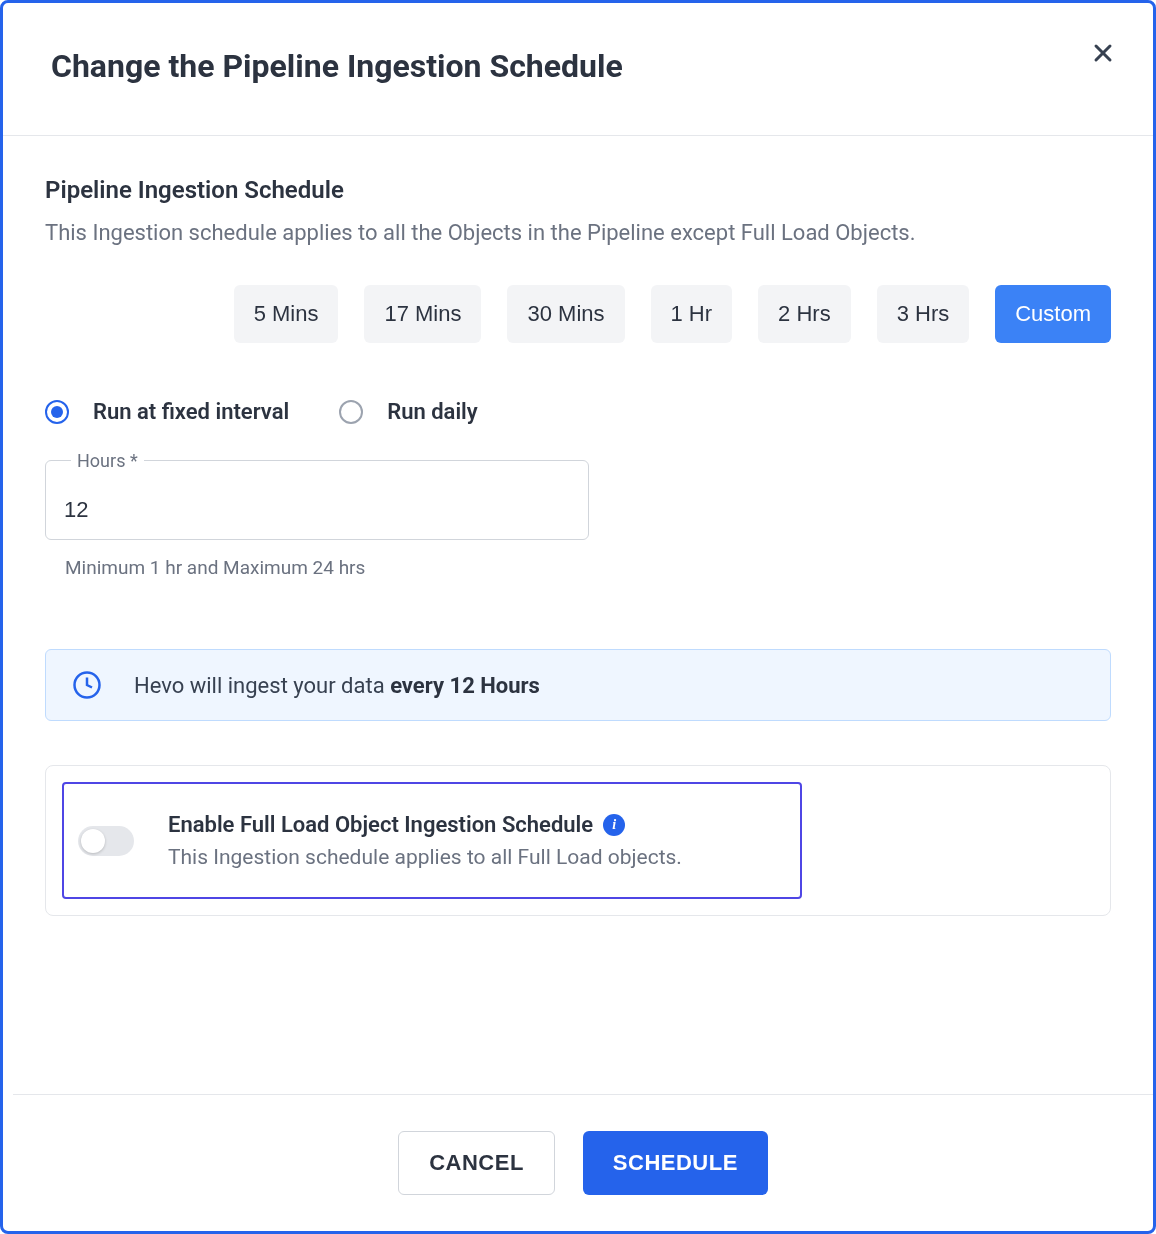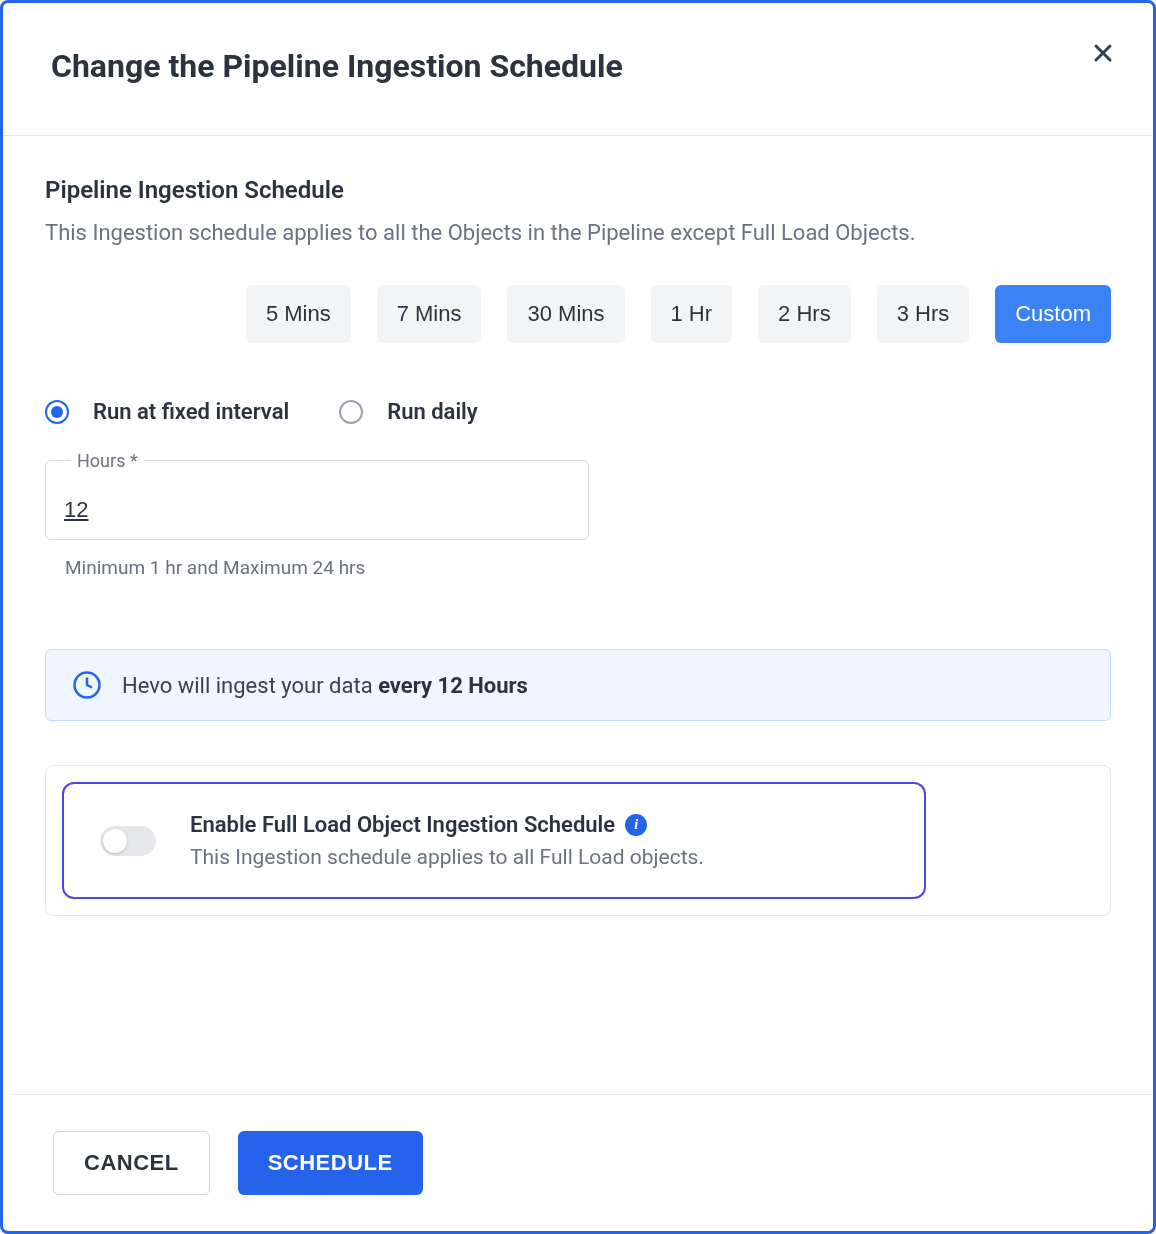--- a/index.html
+++ b/index.html
@@ -143,21 +143,20 @@
       margin-bottom: 16px;
     }
     .input-field {
       width: 100%;
       border: 1px solid #d1d5db;
       border-radius: 6px;
       padding: 36px 18px 16px 18px;
       font-size: 22px;
       color: #2c3340;
       background: #fff;
-      text-decoration: underline;
     }
     .input-floating-label {
       position: absolute;
       top: -10px;
       left: 26px;
       background: #fff;
       padding: 0 6px;
       font-size: 18px;
       color: #6b7280;
     }
@@ -167,21 +166,21 @@
       margin-left: 20px;
       margin-bottom: 70px;
     }
     .info-banner {
       background: #eff6ff;
       border: 1px solid #bfdbfe;
       border-radius: 6px;
       padding: 20px 26px;
       display: flex;
       align-items: center;
-      gap: 20px;
+      gap: 32px;
       margin-bottom: 44px;
     }
     .clock-icon {
       width: 30px;
       height: 30px;
       color: #2563eb;
       flex-shrink: 0;
     }
     .info-text {
       font-size: 22px;
@@ -192,26 +191,26 @@
       color: #2c3340;
     }
     .full-load-box {
       border: 1px solid #e5e7eb;
       border-radius: 8px;
       padding: 16px;
       margin-bottom: 40px;
     }
     .full-load-inner {
       border: 2px solid #4f46e5;
-      border-radius: 12px;
-      padding: 28px 36px;
+      border-radius: 4px;
+      padding: 28px 14px;
       display: flex;
       align-items: center;
       gap: 34px;
-      width: 864px;
+      width: 740px;
     }
     .toggle {
       width: 56px;
       height: 30px;
       background: #e5e7eb;
       border-radius: 100px;
       position: relative;
       cursor: pointer;
       flex-shrink: 0;
     }
@@ -255,21 +254,21 @@
       font-family: Georgia, serif;
     }
     .toggle-description {
       font-size: 21px;
       color: #6b7280;
     }
     .dialog-footer {
       border-top: 1px solid #e5e7eb;
       padding: 36px 40px;
       display: flex;
-      justify-content: flex-start;
+      justify-content: center;
       gap: 28px;
       margin-left: 10px;
     }
     .btn {
       border-radius: 6px;
       font-size: 22px;
       font-weight: 700;
       padding: 18px 30px;
       cursor: pointer;
       letter-spacing: 0.5px;
@@ -300,21 +299,21 @@
     </button>
   </div>
 
   <div class="dialog-body">
 
     <h2 class="section-title">Pipeline Ingestion Schedule</h2>
     <p class="section-description">This Ingestion schedule applies to all the Objects in the Pipeline except Full Load Objects.</p>
 
     <div class="interval-options">
       <button class="interval-btn">5 Mins</button>
-      <button class="interval-btn">7 Mins</button>
+      <button class="interval-btn">17 Mins</button>
       <button class="interval-btn">30 Mins</button>
       <button class="interval-btn">1 Hr</button>
       <button class="interval-btn">2 Hrs</button>
       <button class="interval-btn">3 Hrs</button>
       <button class="interval-btn active">Custom</button>
     </div>
 
     <div class="radio-group">
       <div class="radio-option">
         <span class="radio-circle selected"></span>

